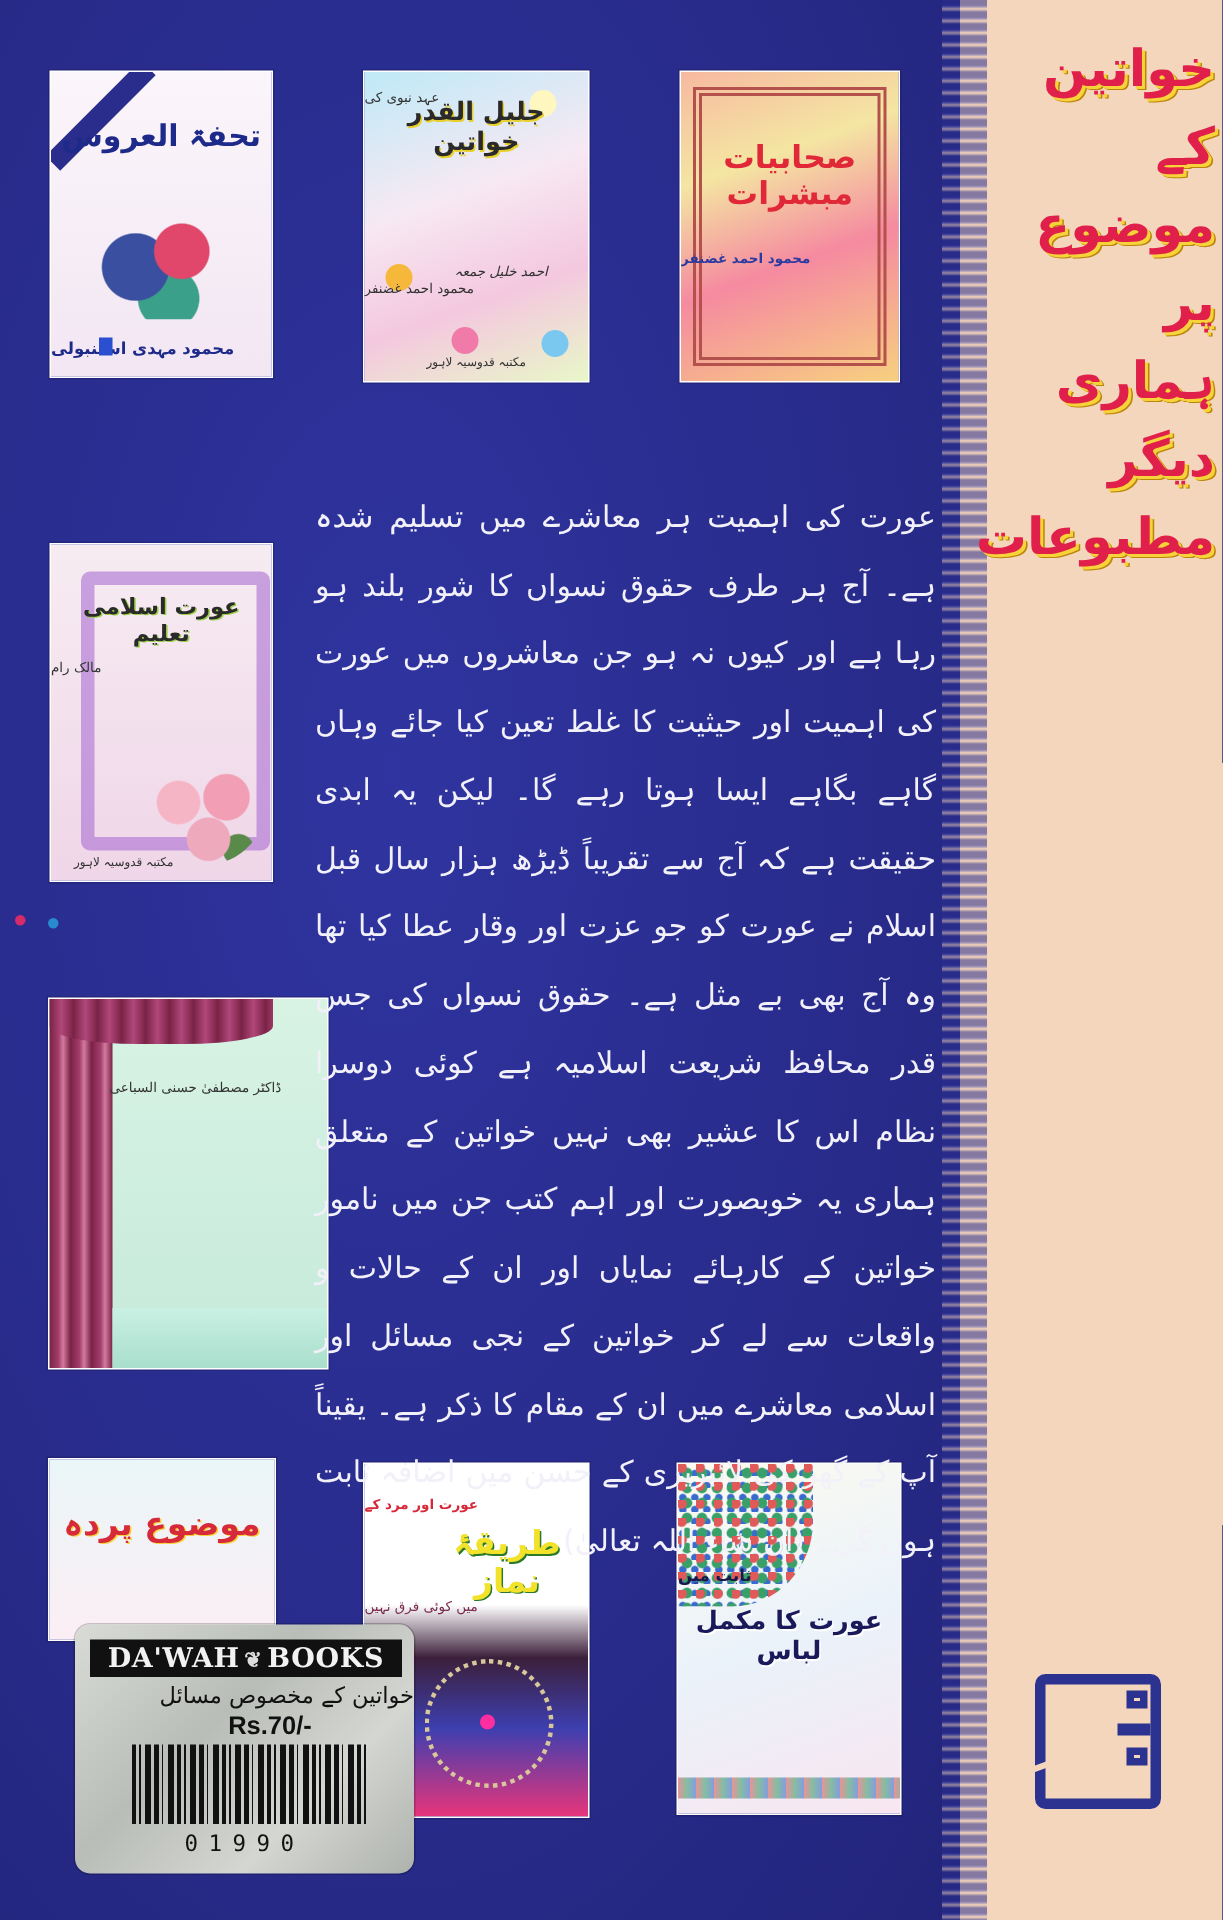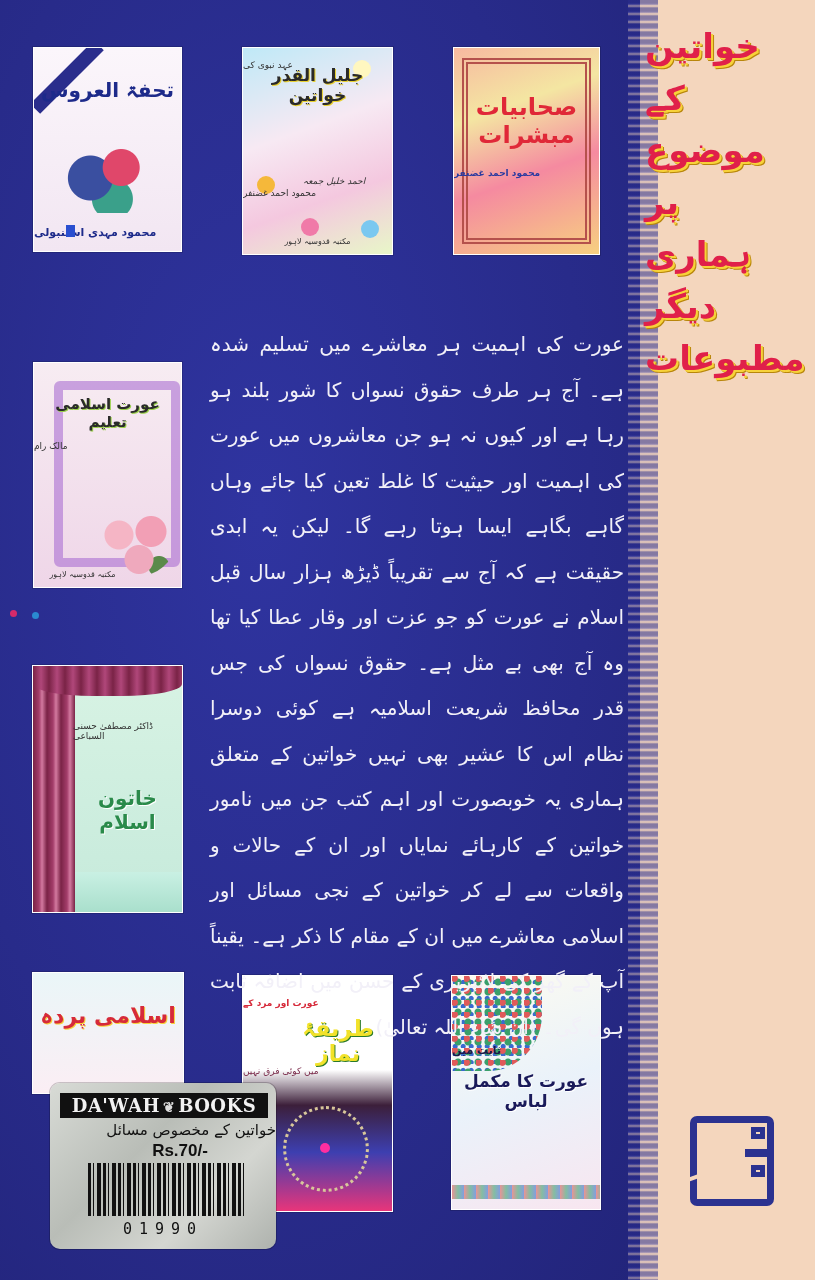--- a/index.html
+++ b/index.html
@@ -3,41 +3,41 @@
 <meta charset="utf-8">
 <style>
   html, body { margin:0; padding:0; }
   body { width:815px; height:1280px; position:relative; overflow:hidden; background:#2a2d8c; font-family:"DejaVu Sans", sans-serif; }
   .blue-panel { position:absolute; left:0; top:0; width:650px; height:1280px;
     background: radial-gradient(ellipse at 40% 40%, #2f34a0 0%, #282b8a 60%, #22247a 100%); }
   .beige-panel { position:absolute; left:640px; top:0; width:175px; height:1280px; background:#f4d6bd; }
   .torn-edge { position:absolute; left:628px; top:0; width:30px; height:1280px;
     background: repeating-linear-gradient(180deg, #2a2d8c 0px, #2a2d8c 3px, #3b3fa6 4px, #f4d6bd 6px, #2a2d8c 8px);
     opacity:0.55; }
-  .heading { position:absolute; left:645px; top:20px; width:165px; direction:rtl; text-align:left;
+  .heading { position:absolute; left:645px; top:20px; width:165px; direction:rtl; text-align:right;
     font-family:"DejaVu Sans", sans-serif; font-weight:bold; color:#e0204a; font-size:34px; line-height:52px;
     text-shadow: 2px 2px 0 #f7d23a, 3px 3px 0 #b8860b; }
   .book { position:absolute; border:1px solid #fff; box-shadow:0 0 0 1px rgba(0,0,0,0.15); overflow:hidden; }
   .book .title { position:absolute; left:0; right:0; direction:rtl; text-align:center; font-weight:bold; }
   .book .sub { position:absolute; left:0; right:0; direction:rtl; text-align:left; font-size:9px; }
   .book .pub { position:absolute; left:0; right:0; bottom:8px; direction:rtl; text-align:center; font-size:8px; color:#333; }
   .b1 { left:33px; top:47px; width:147px; height:203px; background:linear-gradient(180deg,#fbf6fb,#f2e6f2); }
   .b1 .ribbon { position:absolute; left:-12px; top:22px; width:90px; height:14px; background:#2a2d8c; transform:rotate(-45deg); }
   .b1 .vase { position:absolute; left:30px; top:95px; width:88px; height:70px; border-radius:40% 40% 20% 20%;
     background:radial-gradient(circle at 65% 35%, #e0476a 0 18px, transparent 19px), radial-gradient(circle at 30% 50%, #3a4fa0 0 22px, transparent 23px), radial-gradient(circle at 55% 80%, #3aa08a 0 20px, transparent 21px); }
   .b1 .logo { position:absolute; left:32px; bottom:14px; width:9px; height:12px; background:#2a4fd0; }
   .b2 { left:242px; top:47px; width:149px; height:206px; background:linear-gradient(160deg,#bfe9f7 0%,#f7e9f3 40%,#f4c8df 70%,#e8f7c8 100%); }
   .b2 .flower { position:absolute; width:18px; height:18px; border-radius:50%; }
   .b3 { left:453px; top:47px; width:145px; height:206px; background:linear-gradient(160deg,#f7b9a0 0%,#f4e6a2 30%,#f58aa0 60%,#f7d080 100%); }
   .b3 .frame { position:absolute; left:8px; top:10px; right:8px; bottom:10px; border:6px solid #b5514c; border-style:double; }
   .b4 { left:33px; top:362px; width:147px; height:224px; background:linear-gradient(180deg,#f7ecf2,#efd6e8); }
   .b4 .frame { position:absolute; left:20px; top:18px; width:108px; height:168px; border:9px solid rgba(170,110,210,0.6); border-radius:6px; }
   .b4 .roses { position:absolute; right:6px; bottom:10px; width:80px; height:70px; border-radius:50%;
     background:radial-gradient(circle at 30% 40%, #f5b5c5 0 14px, transparent 15px), radial-gradient(circle at 70% 35%, #f29fb5 0 15px, transparent 16px), radial-gradient(circle at 55% 75%, #efa9bd 0 14px, transparent 15px), radial-gradient(circle at 80% 85%, #5a8a4a 0 10px, transparent 11px); }
-  .b5 { left:32px; top:665px; width:149px; height:246px; background:linear-gradient(180deg,#d8f3e4,#c6eadb); }
+  .b5 { left:32px; top:665px; width:149px; height:246px; background:linear-gradient(180deg,#d8f3e4,#c6eadb);padding-left:36px; }
   .b5 .curtain-l { position:absolute; left:0; top:0; width:42px; height:246px; background:repeating-linear-gradient(90deg,#7a2346 0,#a33d6a 6px,#d37aa0 9px,#7a2346 14px); }
   .b5 .curtain-t { position:absolute; left:0; top:0; width:149px; height:30px; background:repeating-linear-gradient(90deg,#7a2346 0,#b0477a 8px,#7a2346 16px); border-radius:0 0 40% 40%; }
   .b5 .domes { position:absolute; left:42px; bottom:0; right:0; height:40px; background:linear-gradient(180deg,#c9f0e3,#a9dfcc); }
   .b6 { left:32px; top:972px; width:150px; height:120px; background:linear-gradient(180deg,#eaf6f8,#fbeef4); }
   .b7 { left:242px; top:975px; width:149px; height:235px; background:linear-gradient(180deg,#ffffff 0%,#ffffff 40%,#3c1f3a 55%,#3d3fb0 75%,#e8357a 100%); }
   .b7 .star { position:absolute; left:40px; top:130px; width:80px; height:80px; border-radius:50%; border:3px dotted #d8c79a; }
   .b7 .star::after { content:""; position:absolute; left:34px; top:34px; width:10px; height:10px; border-radius:50%; background:#ff2ea0; }
   .b8 { left:451px; top:975px; width:148px; height:233px; background:linear-gradient(160deg,#fdfbf0 0%,#eaf2fa 50%,#f8e6f0 100%); }
   .b8 .floral { position:absolute; left:0; top:0; width:90px; height:95px;
     background:radial-gradient(circle at 20% 20%, #e05a5a 0 3px, transparent 4px) 0 0/12px 12px, radial-gradient(circle at 60% 60%, #3aa06a 0 3px, transparent 4px) 0 0/10px 10px, radial-gradient(circle at 40% 80%, #3a6ad0 0 2px, transparent 3px) 0 0/8px 8px; border-radius:0 0 60% 0; }
@@ -90,42 +90,41 @@
   <div class="flower" style="left:118px;top:172px;background:#7ac8f0;"></div>
   <div class="sub" style="top:12px;color:#333;">عہد نبوی کی</div>
   <div class="title" style="top:17px;font-size:17px;color:#2a2a2a;text-shadow:1px 1px 0 #e8d030;">جلیل القدر خواتین</div>
   <div class="sub" style="top:128px;left:60px;color:#333;font-style:italic;">احمد خلیل جمعہ</div>
   <div class="sub" style="top:140px;right:70px;color:#333;">محمود احمد غضنفر</div>
   <div class="pub">مکتبہ قدوسیہ لاہور</div>
 </div>
 
 <div class="book b3">
   <div class="frame"></div>
-  <div class="title" style="top:45px;font-size:24px;color:#e02838;">صحابیات مبشرات</div>
+  <div class="title" style="top:45px;font-size:21px;color:#e02838;">صحابیات مبشرات</div>
   <div class="sub" style="top:120px;color:#2a3aa0;font-weight:bold;">محمود احمد غضنفر</div>
 </div>
 
 <div class="book b4">
   <div class="frame"></div>
   <div class="title" style="top:32px;font-size:15px;color:#2a2a2a;text-shadow:1px 1px 0 #9ad04a;">عورت اسلامی تعلیم</div>
   <div class="sub" style="top:78px;color:#333;">مالک رام</div>
   <div class="roses"></div>
   <div class="pub" style="left:-50px;">مکتبہ قدوسیہ لاہور</div>
 </div>
 
 <div class="book b5">
   <div class="curtain-l"></div>
   <div class="curtain-t"></div>
   <div class="sub" style="top:55px;left:40px;color:#333;">ڈاکٹر مصطفیٰ حسنی السباعی</div>
-  <div class="title" style="top:120px;left:40px;font-size:20px;color:#2a8a4a;text-shadow:1px 1px 0 #fff;">خاتون اسلام</div>
   <div class="domes"></div>
 </div>
 
 <div class="book b6">
-  <div class="title" style="top:30px;font-size:22px;color:#d62a3a;text-shadow:1px 1px 0 #f7d23a;">اسلامی پردہ</div>
+  <div class="title" style="top:30px;font-size:22px;color:#d62a3a;text-shadow:1px 1px 0 #f7d23a;">موضوع پردہ</div>
 </div>
 
 <div class="book b7">
   <div class="sub" style="top:22px;color:#d62a3a;font-weight:bold;">عورت اور مرد کے</div>
   <div class="title" style="top:40px;font-size:22px;color:#f2e22a;text-shadow:1px 1px 0 #2a7a2a;margin-left:41px;">طریقۂ نماز</div>
   <div class="sub" style="top:90px;color:#7a2a4a;">میں کوئی فرق نہیں</div>
   <div class="star"></div>
 </div>
 
 <div class="book b8">

